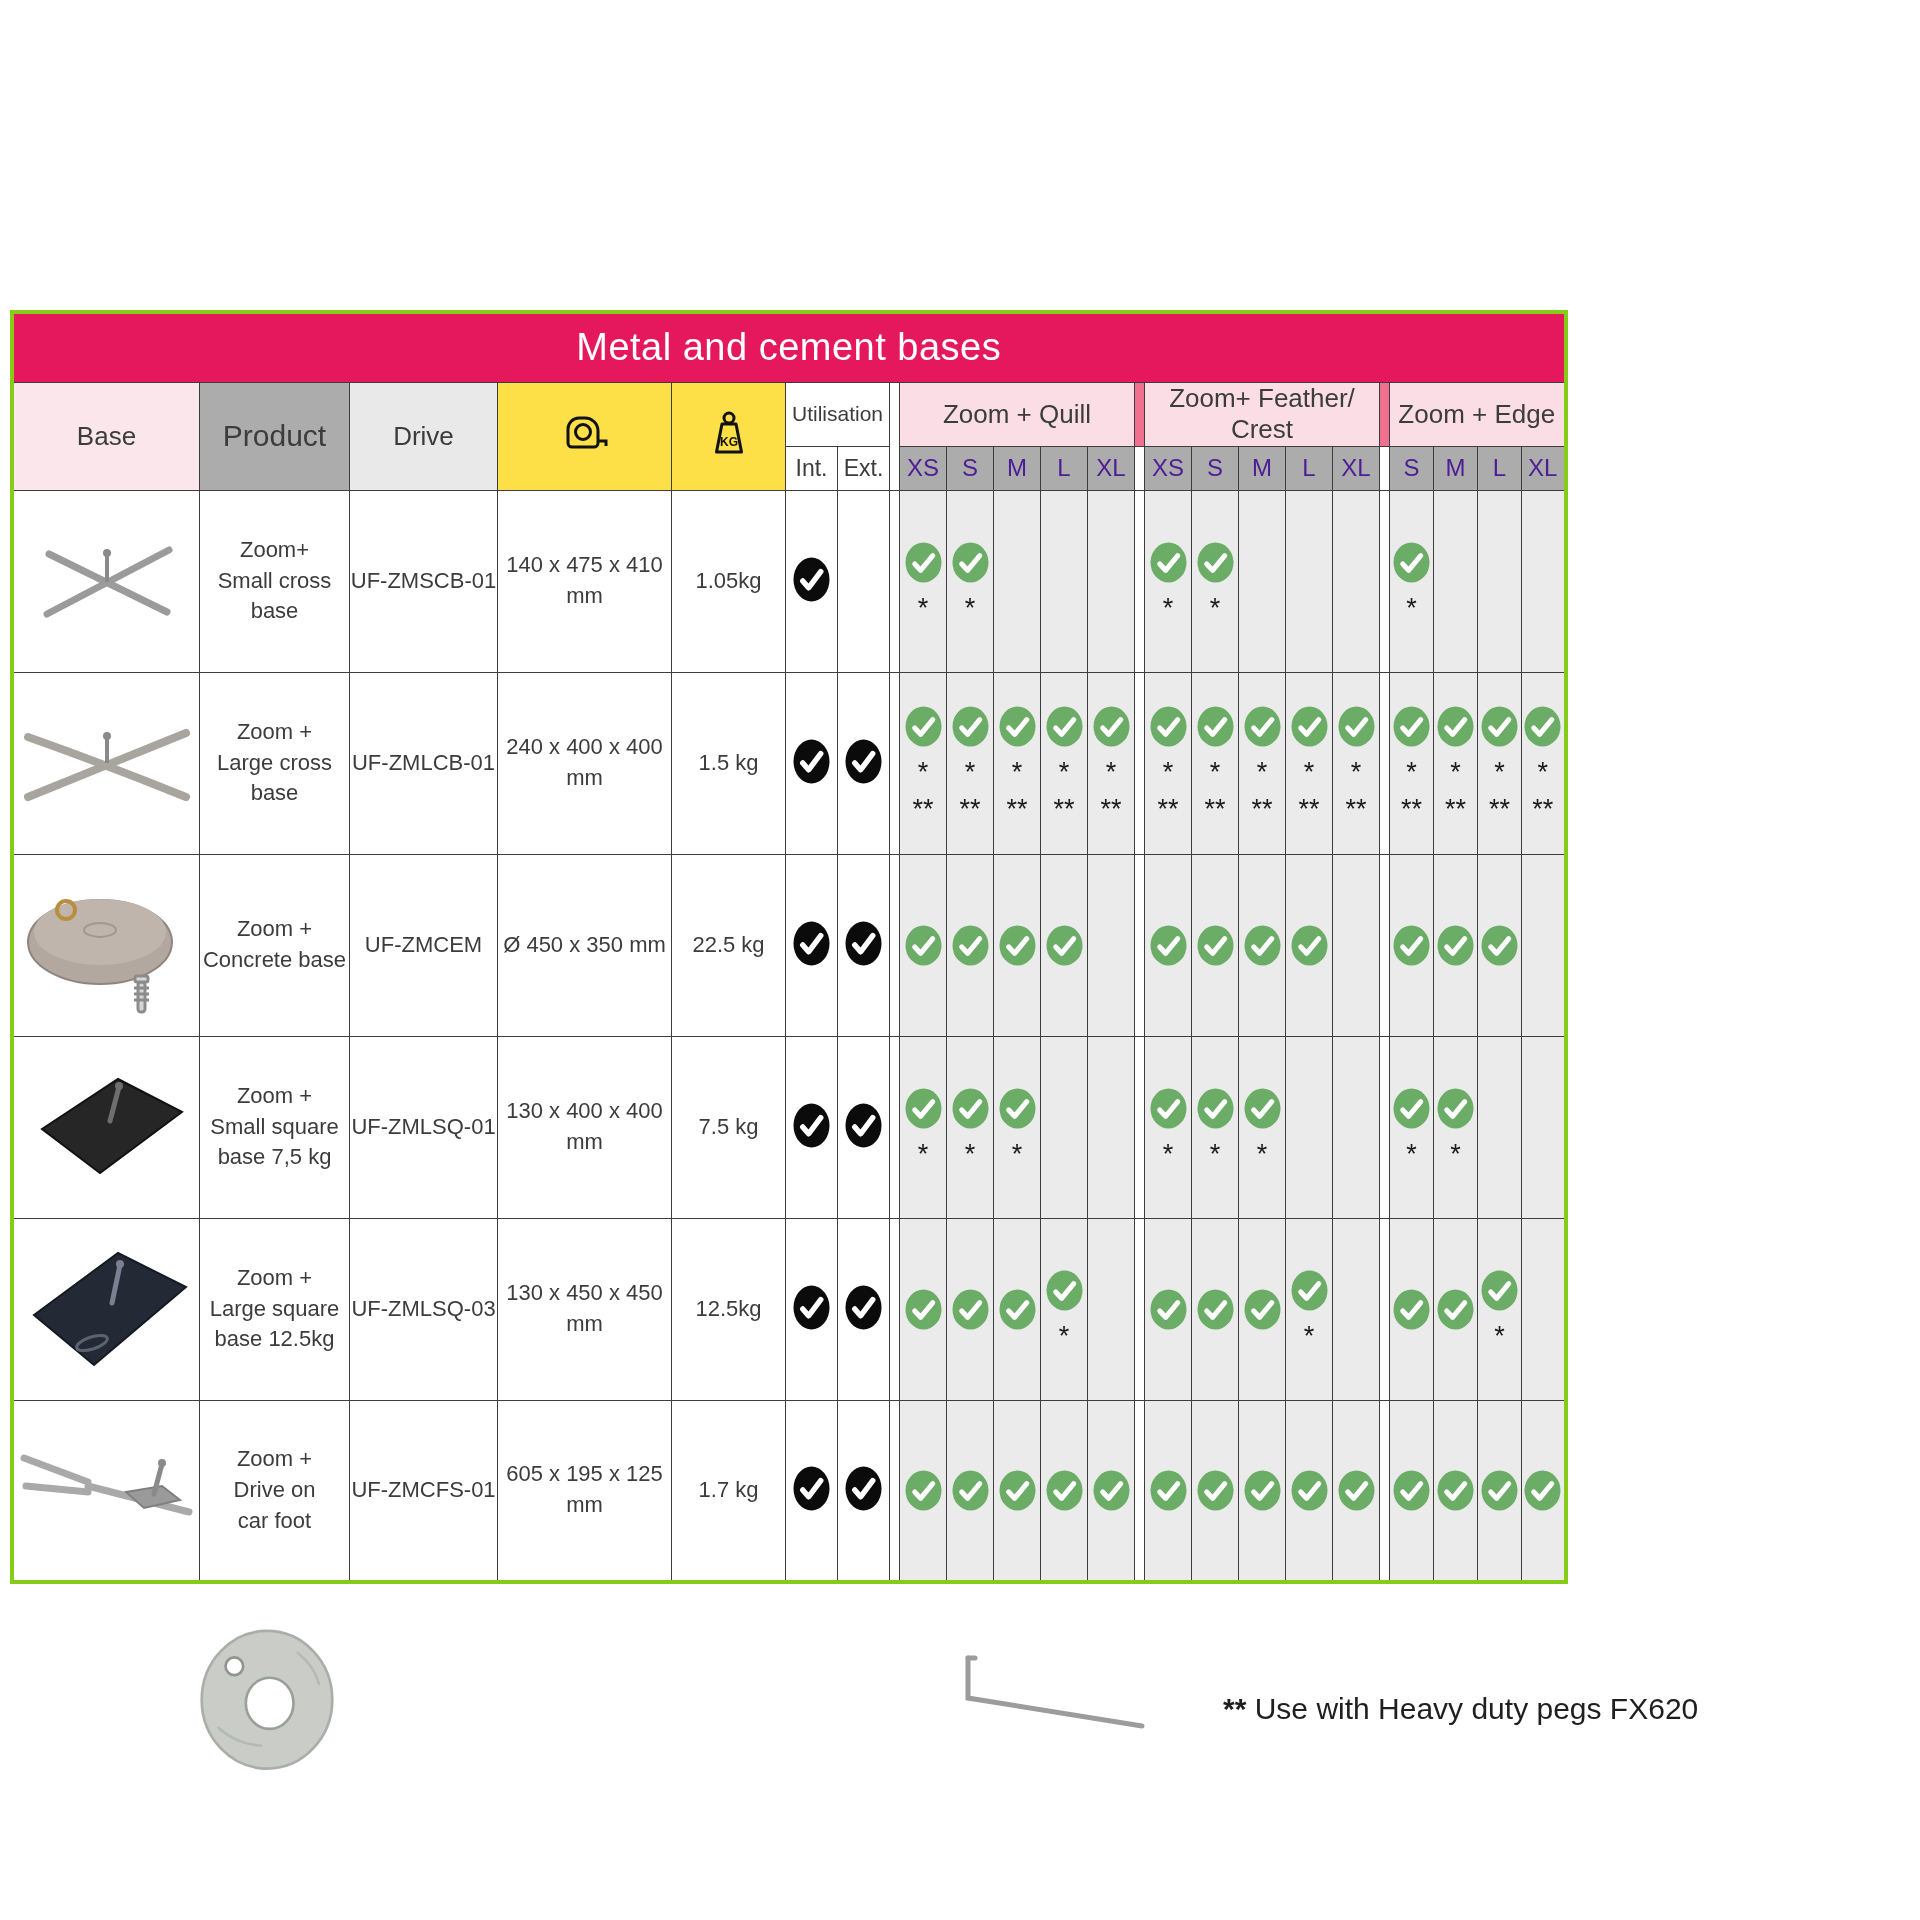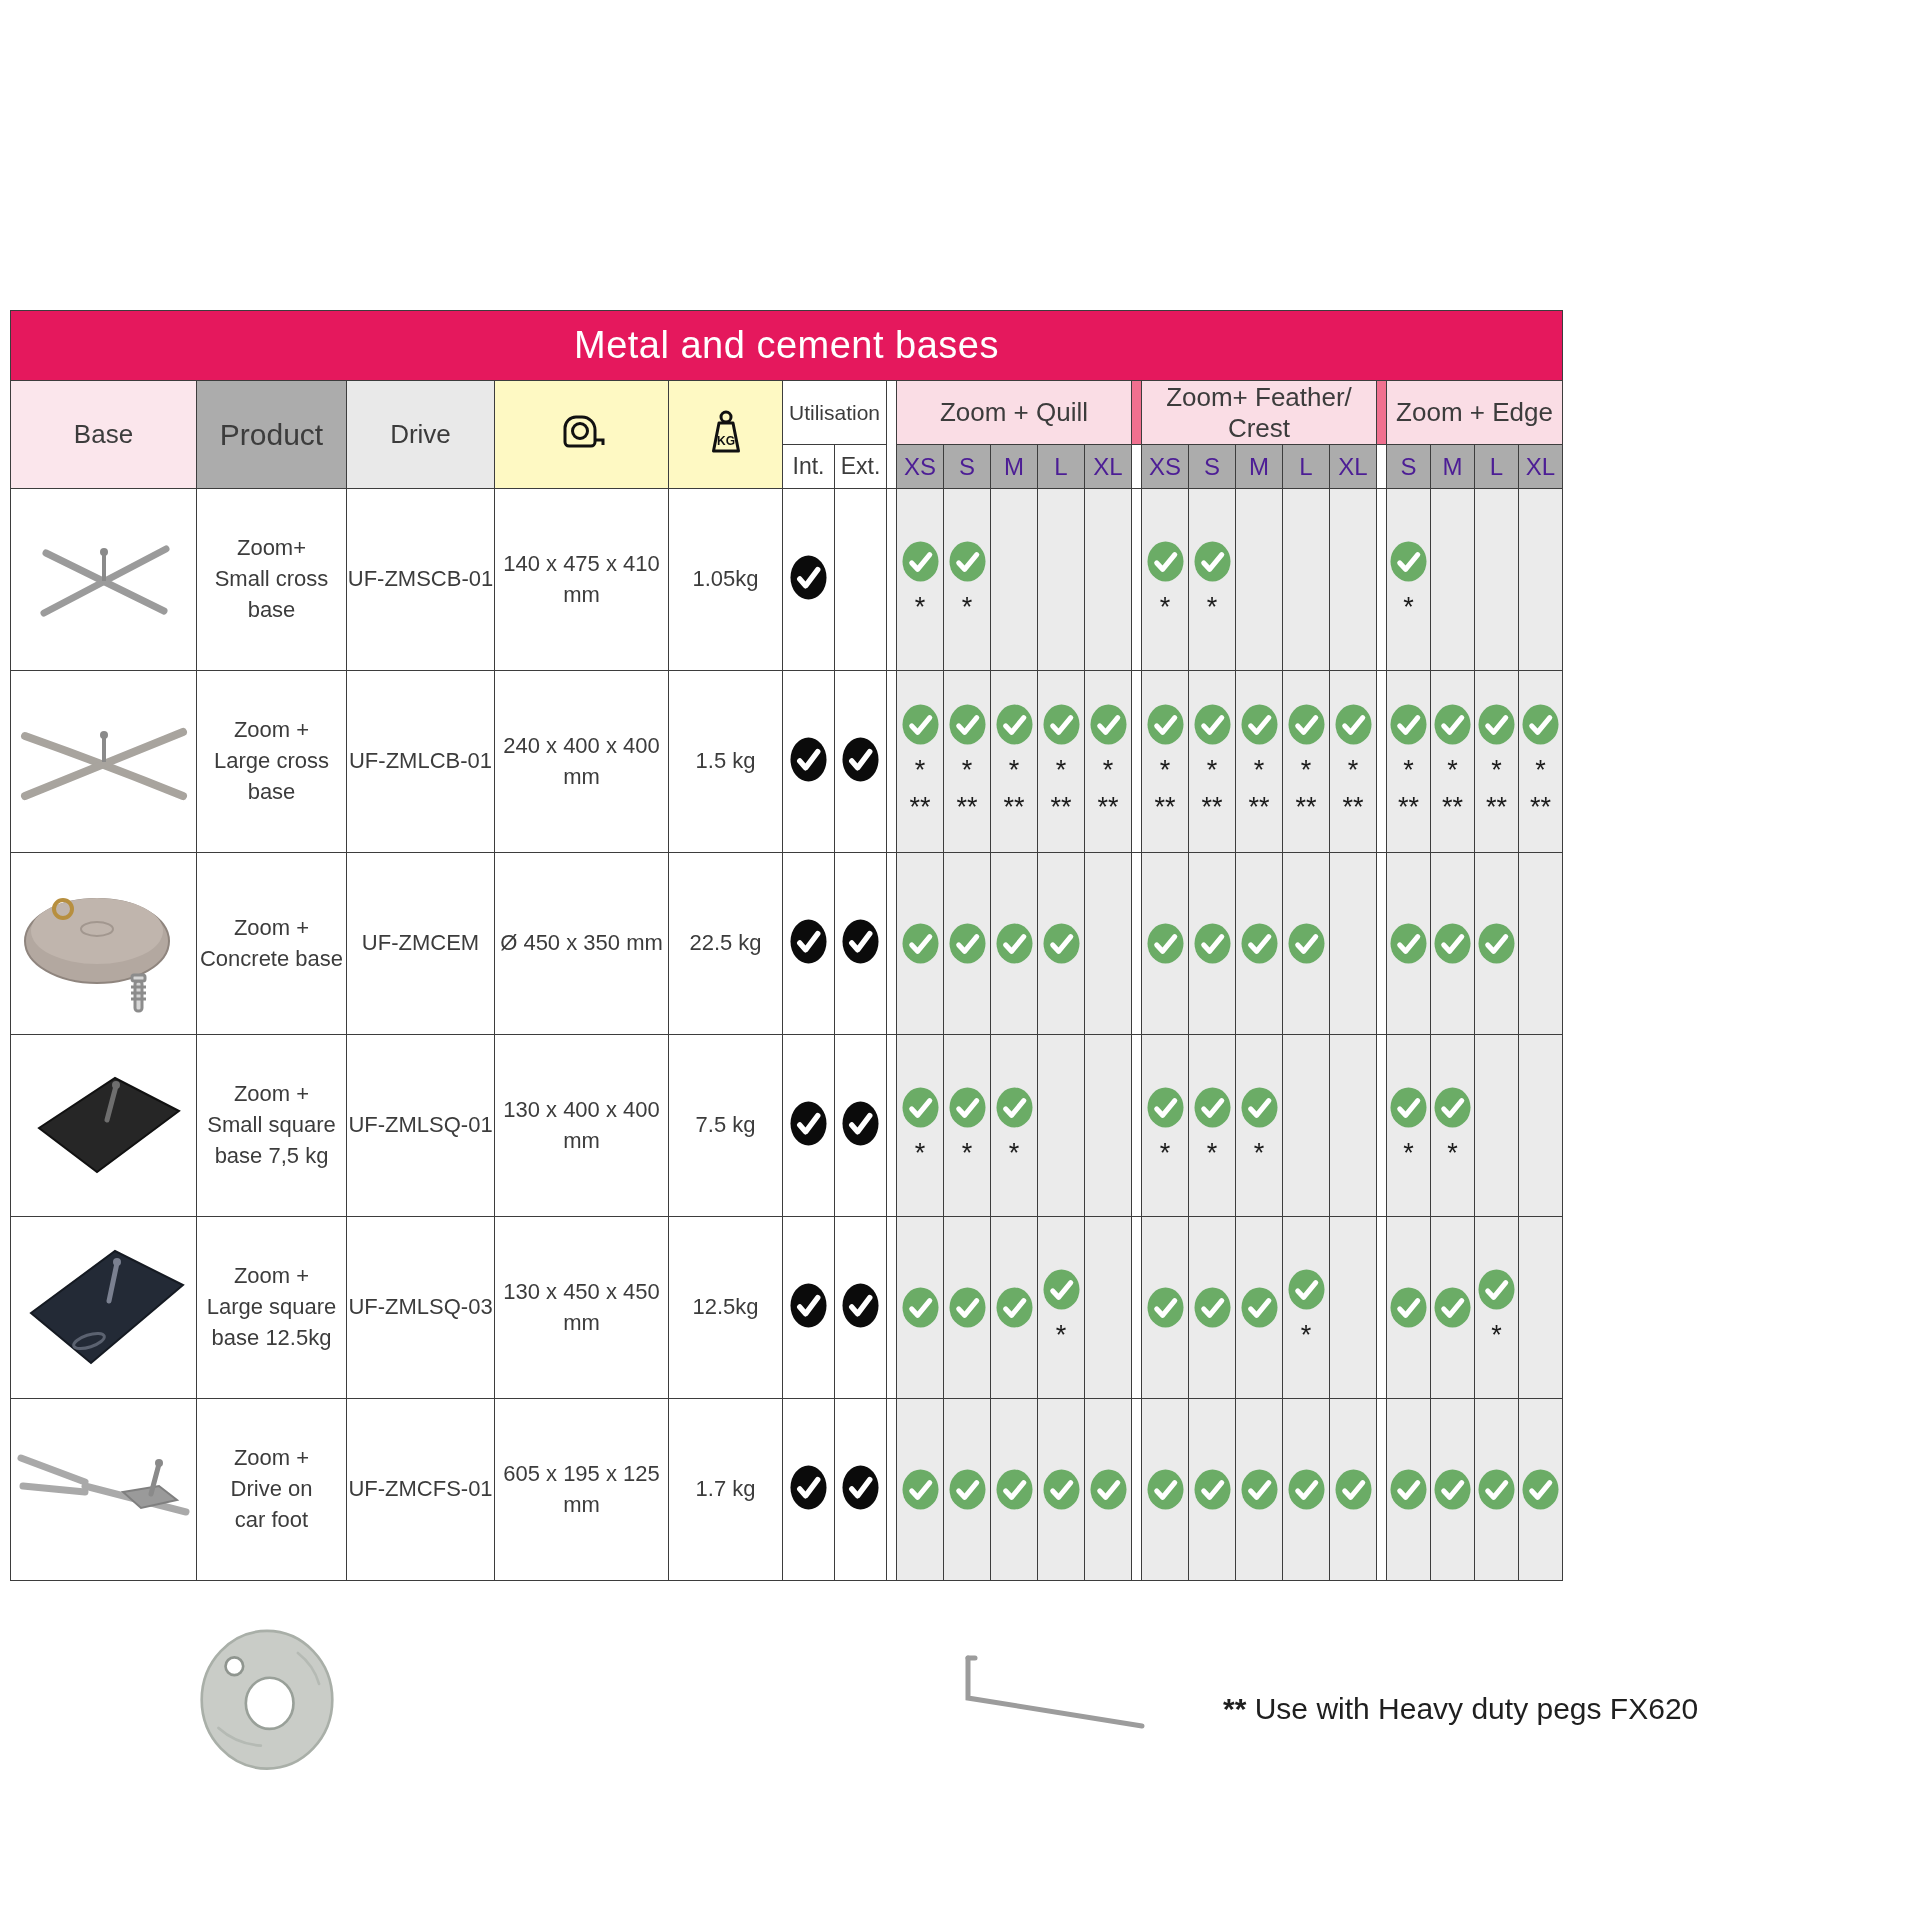--- a/index.html
+++ b/index.html
@@ -3,30 +3,30 @@
 <meta charset="utf-8">
 <style>
   :root{
     --pink:#E5185D; --divpink:#F0708F; --grouppink:#FADDE5; --basepink:#FBE6EC;
     --hdrgray:#ACACAC; --codegray:#E9E9E9; --cellgray:#EBEBEB; --bordc:#3d3d3d;
   }
   *{box-sizing:border-box;}
   html,body{margin:0;padding:0;}
   body{width:1920px;height:1920px;background:#fff;font-family:"Liberation Sans",sans-serif;position:relative;color:#3c3c3c;}
   #page{position:absolute;inset:0;}
-  table.spec{border-collapse:collapse;position:absolute;left:10px;top:310px;table-layout:fixed;border:1px solid #84cc16;}
+  table.spec{border-collapse:collapse;position:absolute;left:10px;top:310px;table-layout:fixed;border:4px solid #84cc16;}
   table.spec td,table.spec th{border:1.6px solid var(--bordc);padding:0;text-align:center;vertical-align:middle;font-weight:normal;}
   tr.title-row{height:70px;}
   td.title-cell{background:var(--pink);color:#fff;font-size:38px;font-weight:bold;letter-spacing:.5px;}
   tr.group-row{height:64px;}
   tr.size-row{height:44px;}
   th.h-base{background:var(--basepink);font-size:26px;margin-left:32px;}
   th.h-product{background:var(--hdrgray);font-size:30px;}
   th.h-code{background:var(--codegray);font-size:26px;}
-  th.h-icon{background:#fef9c3;}
+  th.h-icon{background:#fde047;}
   th.h-util{background:#fff;font-size:21px;}
   th.use-sub{background:#fff;font-size:23px;}
   th.group{background:var(--grouppink);font-size:26px;}
   th.size-cell{background:var(--hdrgray);font-size:24px;color:#4c1d95;}
   td.spacer,td.vdiv-data{background:#fff;}
   td.vdiv-pink{background:var(--divpink);}
   tr.data{height:182px;}
   tr.data td{background:#fff;}
   tr.data td.mx{background:var(--cellgray);}
   tr.data td.vdiv-data{background:#fff;}

